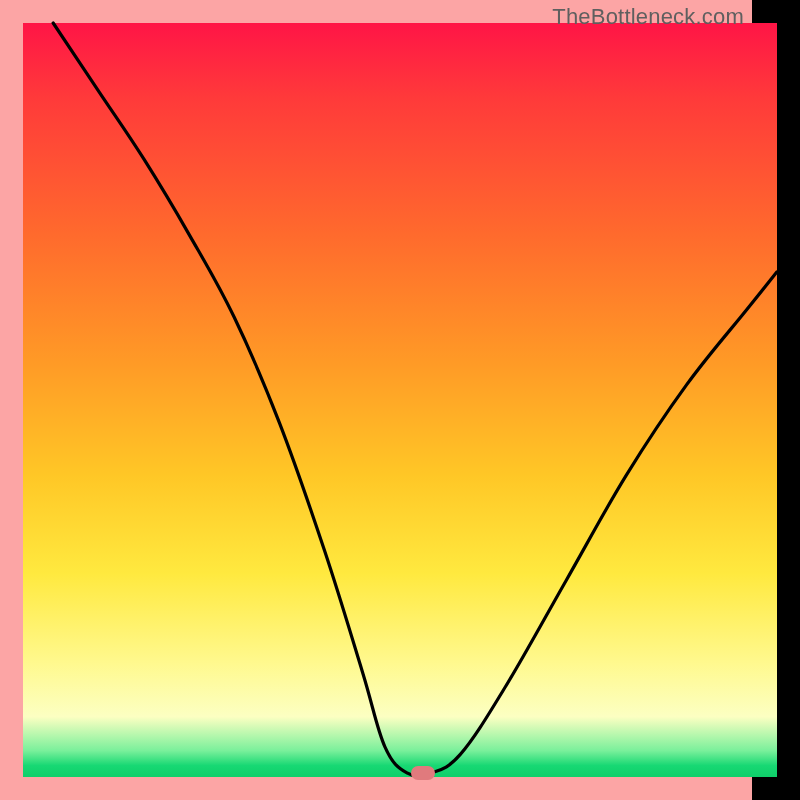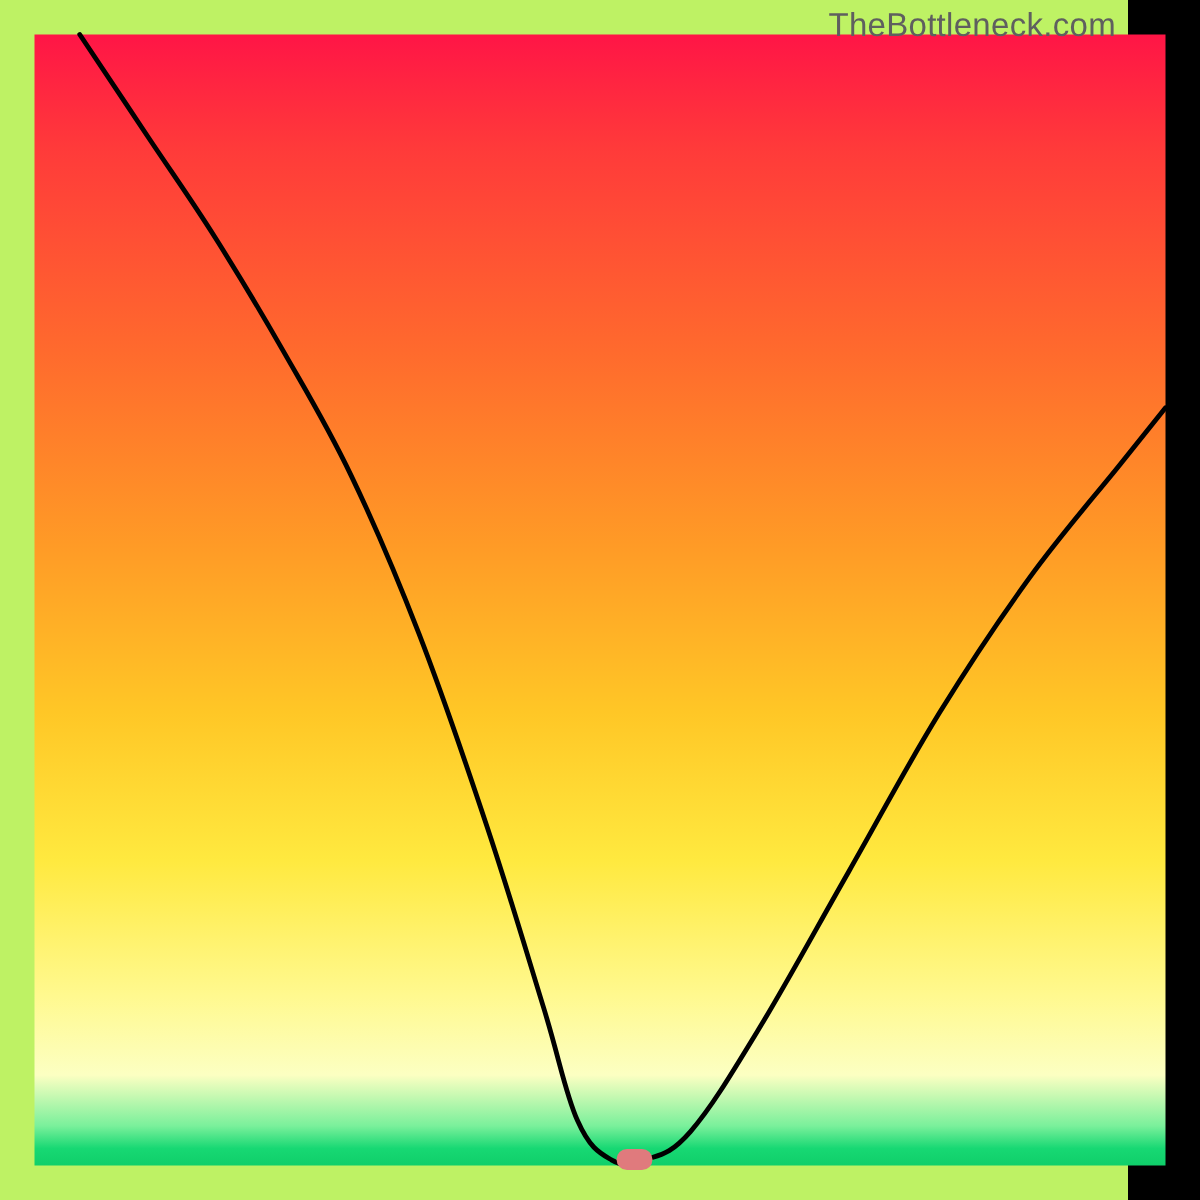--- a/index.html
+++ b/index.html
@@ -8,21 +8,21 @@
     width: 800px;
     height: 800px;
     background: #000;
     overflow: hidden;
     font-family: Arial, Helvetica, sans-serif;
   }
   .frame {
     position: relative;
     width: 752px;
     height: 800px;
-    background: #bef264;
+    background: #fca5a5;
   }
   .plot-area {
     position: absolute;
     left: 23px;
     top: 23px;
     width: 754px;
     height: 754px;
     
     background: linear-gradient(
       to bottom,

